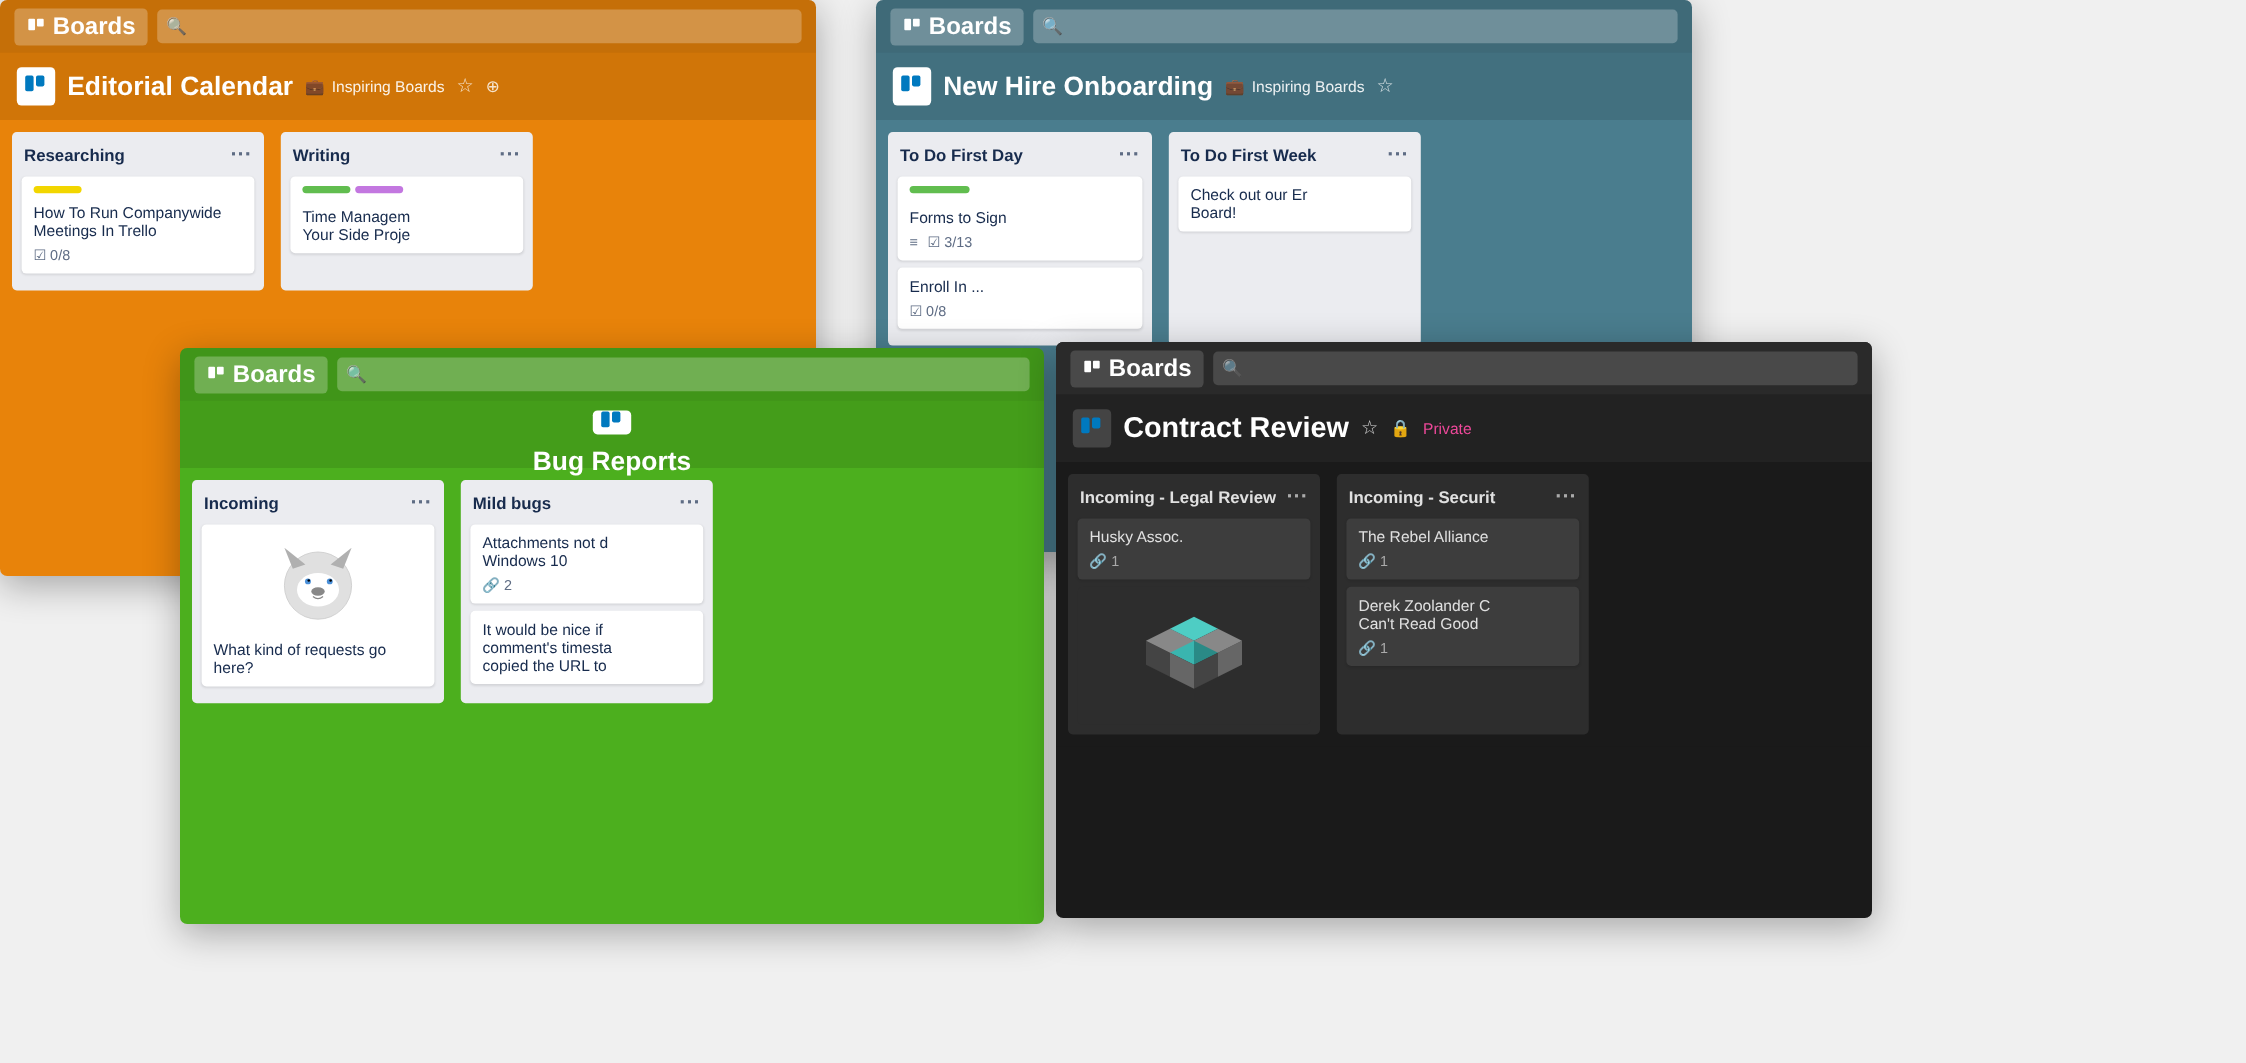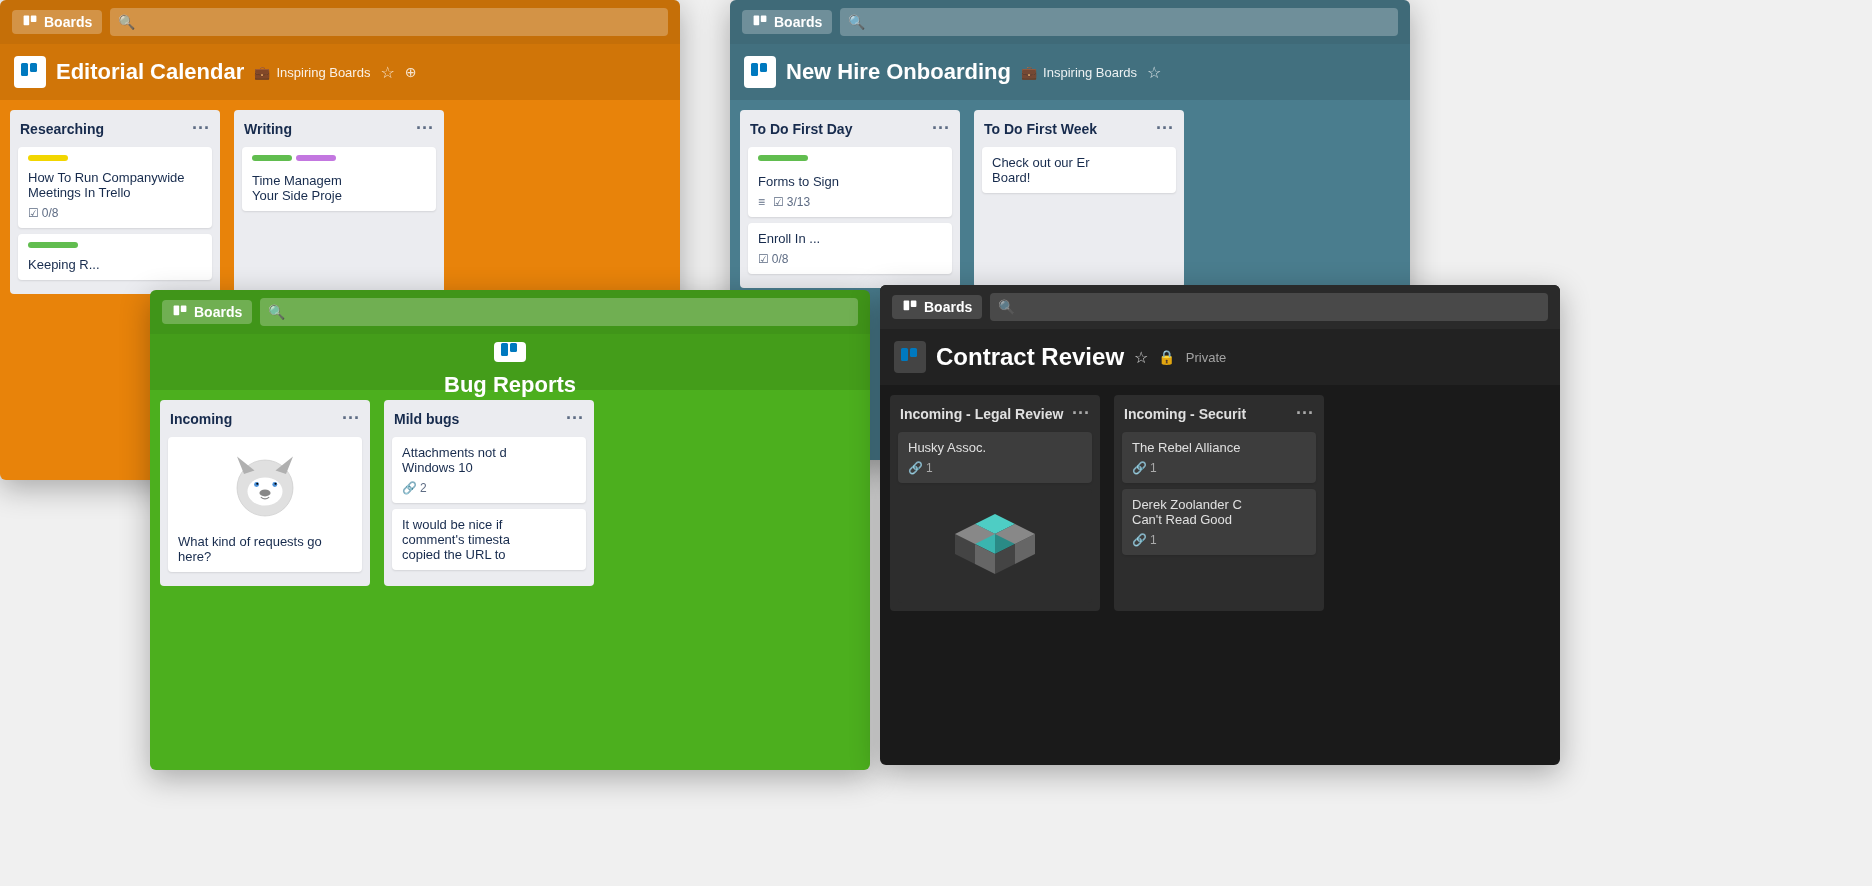--- a/index.html
+++ b/index.html
@@ -26,21 +26,21 @@
       height: 44px;
       gap: 8px;
     }
 
     .boards-btn {
       display: flex;
       align-items: center;
       gap: 6px;
       color: white;
       font-weight: bold;
-      font-size: 14px;
+      font-size: 20px;
       background: rgba(255,255,255,0.25);
       border-radius: 4px;
       padding: 4px 10px;
       cursor: pointer;
     }
 
     .boards-btn svg {
       width: 16px; height: 16px;
     }
 
@@ -204,21 +204,21 @@
       color: #e0e0e0;
     }
     .dark-card {
       background: #3d3d3d;
       color: #e0e0e0;
     }
 
     .star-icon { color: rgba(255,255,255,0.8); cursor: pointer; font-size: 16px; }
     .globe-icon { color: rgba(255,255,255,0.8); font-size: 14px; }
     .lock-icon { color: #e0e0e0; font-size: 14px; }
-    .private-label { color: #a3a3a3; font-size: 13px; }
+    .private-label { color: #ec4899; font-size: 13px; }
 
     .board-title-dark {
       font-size: 24px;
       font-weight: bold;
       color: white;
     }
 
     .menu-icon { font-size: 14px; color: rgba(255,255,255,0.8); cursor: pointer; }
     .pub-label { font-size: 16px; color: rgba(255,255,255,0.8); }
   </style>
@@ -264,26 +264,20 @@
         <span class="list-dots">···</span>
       </div>
       <div class="card">
         <div>
           <span class="card-label card-label-yellow"></span>
         </div>
         <div>How To Run Companywide Meetings In Trello</div>
         <div class="card-footer">
           <span class="card-icon">☑ <span>0/8</span></span>
         </div>
-      </div>
-      <div class="card">
-        <div>
-          <span class="card-label card-label-green" style="width:50px;"></span>
-        </div>
-        <div>Keeping R...</div>
       </div>
     </div>
 
     <div class="list-column" style="width:200px;">
       <div class="list-header">
         <span>Writing</span>
         <span class="list-dots">···</span>
       </div>
       <div class="card">
         <div style="display:flex; gap:4px;">

